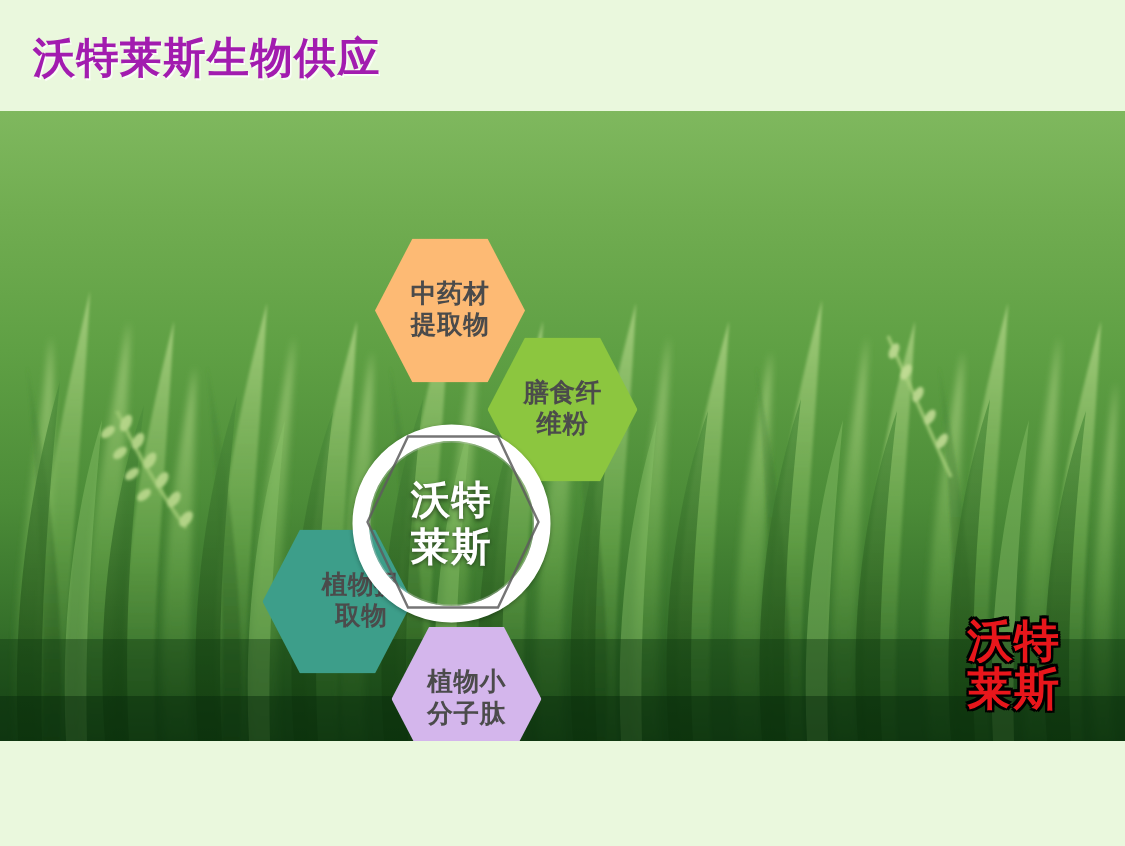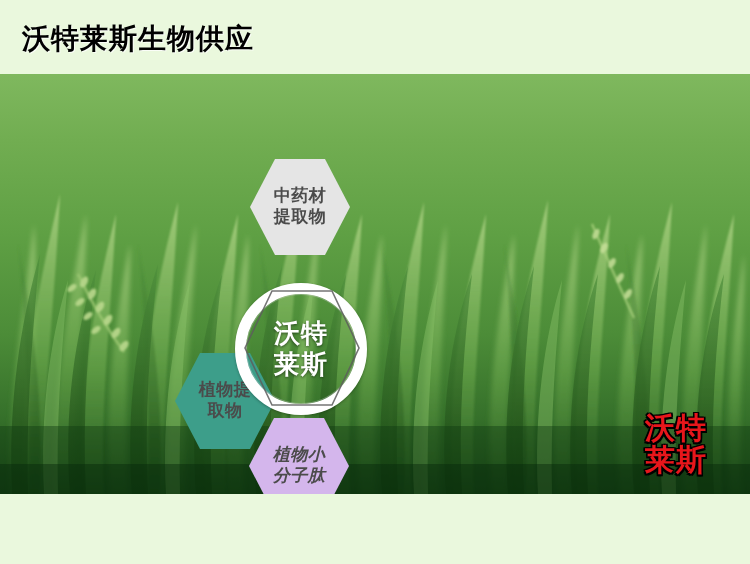--- a/index.html
+++ b/index.html
@@ -12,21 +12,21 @@
   .page{position:relative;width:750px;height:564px;overflow:hidden;background:#eaf8dd;}
 
   
   .header-band{
     position:absolute;left:0;top:0;width:750px;height:74px;
     background:#eaf8dd;
   }
   .header-title{
     position:absolute;left:22px;top:20px;
     font-size:28px;font-weight:bold;letter-spacing:1px;
-    color:#000000;
+    color:#a21caf;
     text-shadow:1px 1px 0 rgba(255,255,255,.75);
     white-space:nowrap;
     text-align:right;
   }
 
   
   .photo-band{
     position:absolute;left:0;top:74px;width:750px;height:420px;
     overflow:hidden;
     background:#2e6b24;
@@ -50,25 +50,25 @@
     text-align:center;
     font-size:17px;font-weight:bold;line-height:1.22;
     color:#4b4b4b;
     letter-spacing:.5px;
     box-sizing:border-box;
     padding:0 8px;
   }
   .hex span{display:block;}
 
   
-  .hex-tcm      {left:113px; top:0px;   background:#e5e5e5;align-items:center;}
+  .hex-tcm      {left:113px; top:0px;   background:#fdba74;align-items:center;}
   .hex-fiber    {left:188px; top:66px;  background:#8cc63f;}
   .hex-feed     {left:188px; top:194px; background:#f5bf1a;}
-  .hex-peptide  {left:112px; top:259px; background:#d4b6ec;font-style:italic;}
-  .hex-plantext {left:38px;  top:194px; background:#3d9e8a;}
+  .hex-peptide  {left:124px; top:259px; background:#d4b6ec;}
+  .hex-plantext {left:38px;  top:194px; background:#3d9e8a;justify-content:flex-end;}
   .hex-fruitveg {left:38px;  top:66px;  background:#ddb3ab;}
 
   
   .center-ring{
     position:absolute;left:98px;top:124px;width:132px;height:132px;
     border-radius:50%;
     border:11px solid #ffffff;
     box-sizing:border-box;
     box-shadow:0 1px 3px rgba(0,0,0,.30), inset 0 0 0 1px rgba(200,200,200,.4);
   }
@@ -239,20 +239,26 @@
     <div class="wheel">
 
 
       <div class="hex hex-tcm">
         <div>
           <span>中药材</span>
           <span>提取物</span>
         </div>
       </div>
 
+      <div class="hex hex-fiber">
+        <div>
+          <span>膳食纤</span>
+          <span>维粉</span>
+        </div>
+      </div>
 
 
       <div class="hex hex-peptide">
         <div>
           <span>植物小</span>
           <span>分子肽</span>
         </div>
       </div>
 
       <div class="hex hex-plantext">

